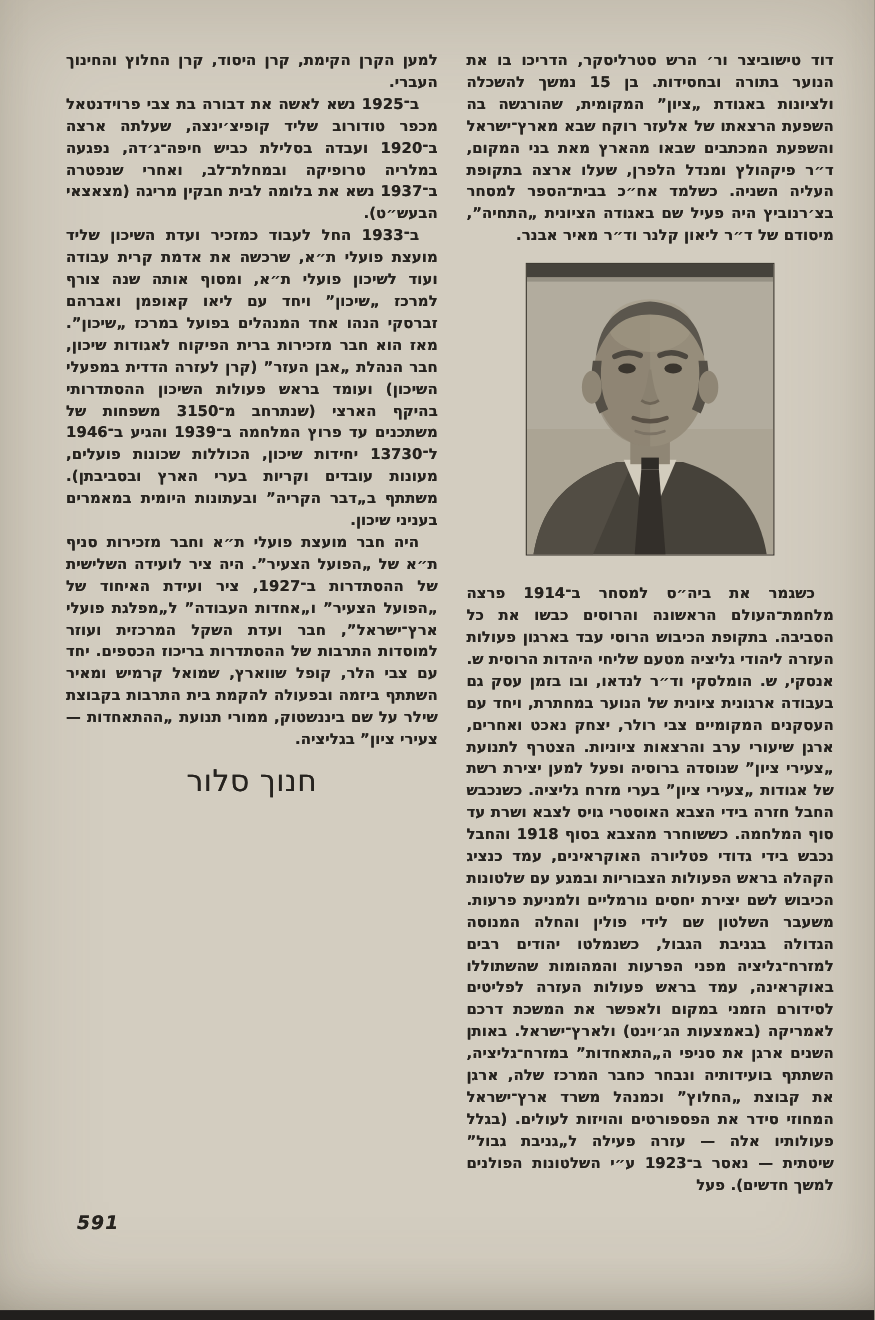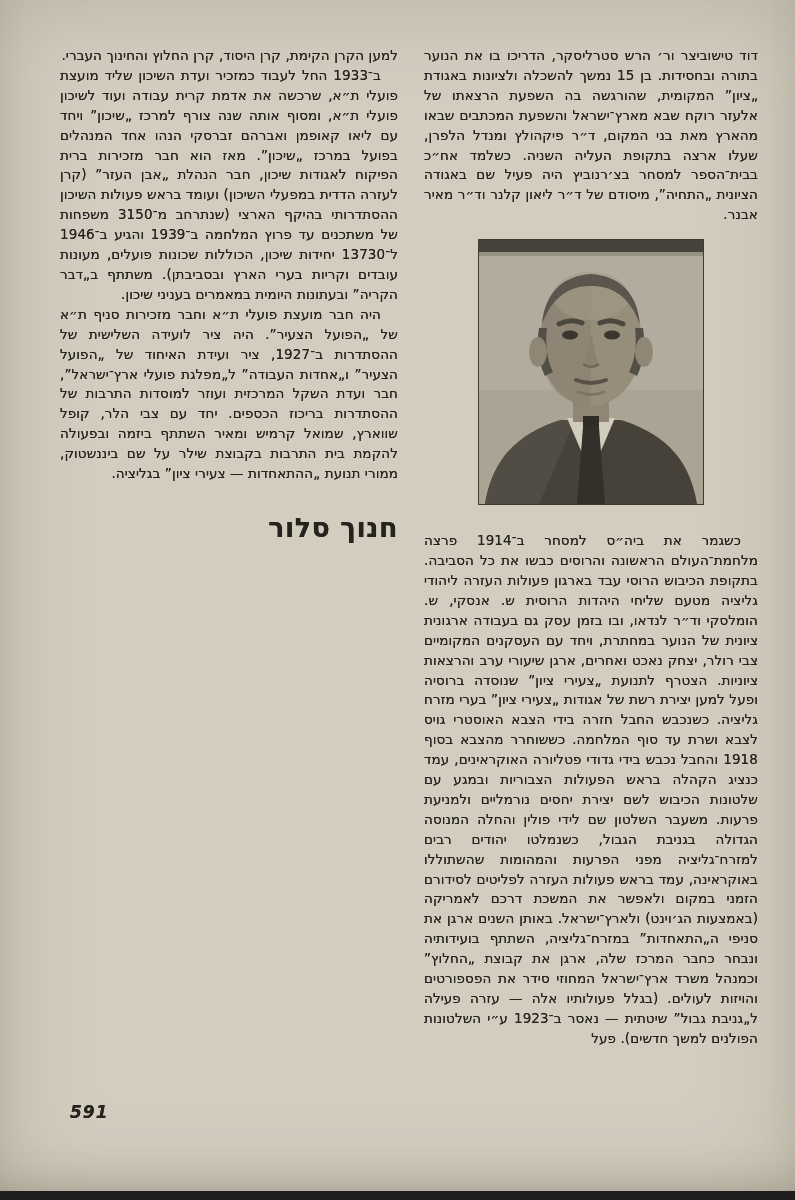--- a/index.html
+++ b/index.html
@@ -10,27 +10,27 @@
     font-family:"DejaVu Sans",sans-serif;
     color:#26231f;
     box-shadow:inset 0 0 90px rgba(110,100,80,.28), inset 0 -30px 50px -30px rgba(80,75,60,.45);
     overflow:hidden;
   }
   .col{
     position:absolute;top:46px;
     direction:rtl;text-align:justify;
     font-size:13.5px;line-height:19.9px;letter-spacing:.1px;
   }
-  .col p{margin:0;text-indent:17px;text-shadow:0 0 .5px rgba(38,35,31,.8);}
+  .col p{margin:0;text-indent:17px;text-shadow:0 0 .5px rgba(38,35,31,.8);font-weight:bold;}
   .col p.flush{text-indent:0;}
   .col-left{left:60px;width:338px;}
   .col-right{left:424px;width:334px;}
   .heading{
-    font-size:27px;font-weight:bold;
-    margin:34px 0 13px;letter-spacing:.5px;
+    font-size:27px;font-weight:normal;text-align:center;
+    margin:18px 0 13px;letter-spacing:.5px;
     text-shadow:0 0 .6px rgba(38,35,31,.9);
   }
   figure.photo{
     margin:14px auto 26px;width:226px;height:266px;
     border:1px solid #3f3b34;box-sizing:border-box;background:#b2ab9d;
     display:block;
   }
   .page-number{
     position:absolute;left:70px;top:1102px;
     font-size:17px;font-weight:bold;letter-spacing:1px;
@@ -90,20 +90,21 @@
         <path d="M97 140 Q112 146 127 140" stroke="#5a5146" stroke-width="4" fill="none" stroke-linecap="round"></path>
         <path d="M99 152 Q112 157 125 152" stroke="#7c7365" stroke-width="2.5" fill="none" stroke-linecap="round"></path>
       </svg>
     </figure>
 
     <p>כשגמר את ביה״ס למסחר ב־1914 פרצה מלחמת־העולם הראשונה והרוסים כבשו את כל הסביבה. בתקופת הכיבוש הרוסי עבד בארגון פעולות העזרה ליהודי גליציה מטעם שליחי היהדות הרוסית ש. אנסקי, ש. הומלסקי וד״ר לנדאו, ובו בזמן עסק גם בעבודה ארגונית ציונית של הנוער במחתרת, ויחד עם העסקנים המקומיים צבי רולר, יצחק נאכט ואחרים, ארגן שיעורי ערב והרצאות ציוניות. הצטרף לתנועת „צעירי ציון” שנוסדה ברוסיה ופעל למען יצירת רשת של אגודות „צעירי ציון” בערי מזרח גליציה. כשנכבש החבל חזרה בידי הצבא האוסטרי גויס לצבא ושרת עד סוף המלחמה. כששוחרר מהצבא בסוף 1918 והחבל נכבש בידי גדודי פטליורה האוקראינים, עמד כנציג הקהלה בראש הפעולות הצבוריות ובמגע עם שלטונות הכיבוש לשם יצירת יחסים נורמליים ולמניעת פרעות. משעבר השלטון שם לידי פולין והחלה המנוסה הגדולה בגניבת הגבול, כשנמלטו יהודים רבים למזרח־גליציה מפני הפרעות והמהומות שהשתוללו באוקראינה, עמד בראש פעולות העזרה לפליטים לסידורם הזמני במקום ולאפשר את המשכת דרכם לאמריקה (באמצעות הג׳וינט) ולארץ־ישראל. באותן השנים ארגן את סניפי ה„התאחדות” במזרח־גליציה, השתתף בועידותיה ונבחר כחבר המרכז שלה, ארגן את קבוצת „החלוץ” וכמנהל משרד ארץ־ישראל המחוזי סידר את הפספורטים והויזות לעולים. (בגלל פעולותיו אלה — עזרה פעילה ל„גניבת גבול” שיטתית — נאסר ב־1923 ע״י השלטונות הפולנים למשך חדשים). פעל</p>
   </div>
 
   <div class="col col-left">
     <p class="flush">למען הקרן הקימת, קרן היסוד, קרן החלוץ והחינוך העברי.</p>
+    <p>ב־1925 נשא לאשה את דבורה בת צבי פרוידנטאל מכפר טודורוב שליד קופיצ׳ינצה, שעלתה ארצה ב־1920 ועבדה בסלילת כביש חיפה־ג׳דה, נפגעה במלריה טרופיקה ובמחלת־לב, ואחרי שנפטרה ב־1937 נשא את בלומה לבית חבקין מריגה (מצאצאי הבעש״ט).</p>
     <p>ב־1933 החל לעבוד כמזכיר ועדת השיכון שליד מועצת פועלי ת״א, שרכשה את אדמת קרית עבודה ועוד לשיכון פועלי ת״א, ומסוף אותה שנה צורף למרכז „שיכון” ויחד עם ליאו קאופמן ואברהם זברסקי הנהו אחד המנהלים בפועל במרכז „שיכון”. מאז הוא חבר מזכירות ברית הפיקוח לאגודות שיכון, חבר הנהלת „אבן העזר” (קרן לעזרה הדדית במפעלי השיכון) ועומד בראש פעולות השיכון ההסתדרותי בהיקף הארצי (שנתרחב מ־3150 משפחות של משתכנים עד פרוץ המלחמה ב־1939 והגיע ב־1946 ל־13730 יחידות שיכון, הכוללות שכונות פועלים, מעונות עובדים וקריות בערי הארץ ובסביבתן). משתתף ב„דבר הקריה” ובעתונות היומית במאמרים בעניני שיכון.</p>
     <p>היה חבר מועצת פועלי ת״א וחבר מזכירות סניף ת״א של „הפועל הצעיר”. היה ציר לועידה השלישית של ההסתדרות ב־1927, ציר ועידת האיחוד של „הפועל הצעיר” ו„אחדות העבודה” ל„מפלגת פועלי ארץ־ישראל”, חבר ועדת השקל המרכזית ועוזר למוסדות התרבות של ההסתדרות בריכוז הכספים. יחד עם צבי הלר, קופל שווארץ, שמואל קרמיש ומאיר השתתף ביזמה ובפעולה להקמת בית התרבות בקבוצת שילר על שם ביננשטוק, ממורי תנועת „ההתאחדות — צעירי ציון” בגליציה.</p>
 
     <h2 class="heading">חנוך סלור</h2>
 
   </div>
 
   <div class="page-number">591</div>
 
   <div class="bottom-scan-edge"></div>

